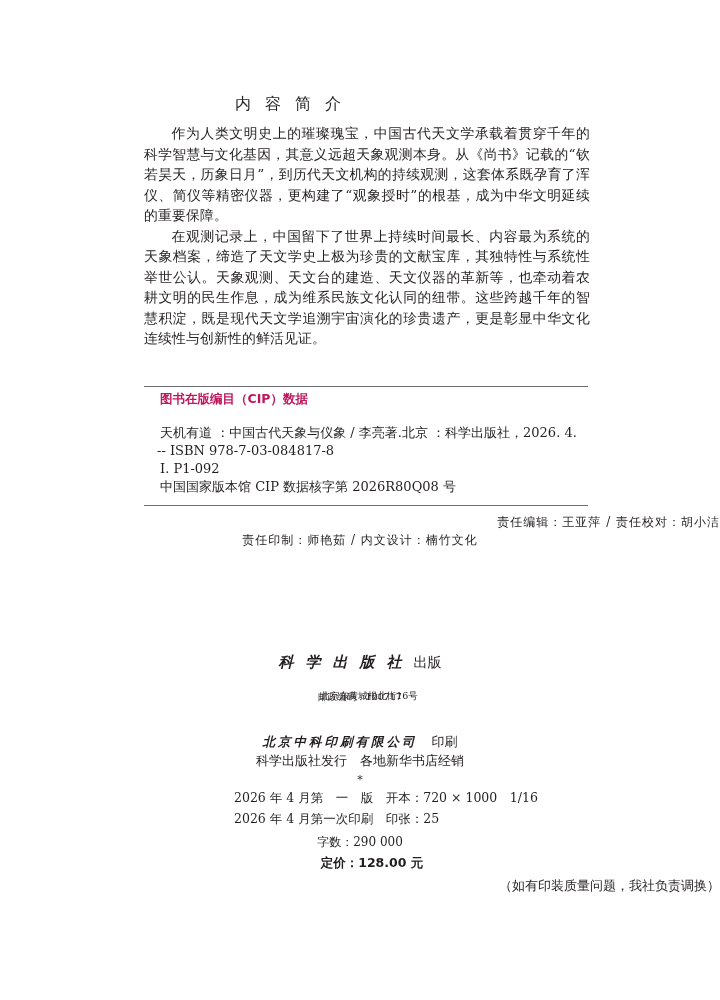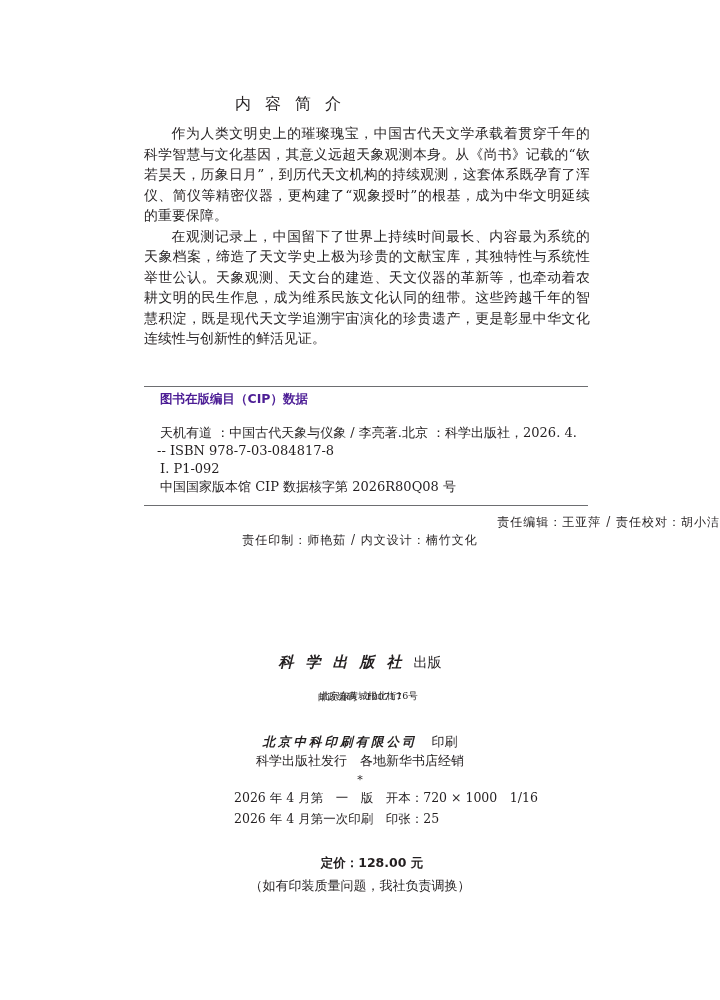--- a/index.html
+++ b/index.html
@@ -7,21 +7,21 @@
          font-family: "DejaVu Serif", "Liberation Serif", serif; color: #231f20; }
   .page { position: absolute; left: 0; top: 0; width: 720px; height: 1000px; }
   .title { position: absolute; top: 94px; left: 0; width: 576px; text-align: center;
            font-family: "DejaVu Sans", "Liberation Sans", sans-serif; font-size: 16px;
            letter-spacing: 14px; text-indent: 14px; color: #231f20; }
   .intro { position: absolute; left: 144px; top: 123px; width: 446px; }
   .intro p { margin: 0; font-size: 13.8px; line-height: 20.5px; text-align: justify;
              text-indent: 2em; letter-spacing: 0.2px; }
   .rule { position: absolute; left: 144px; width: 444px; height: 0; border-top: 1px solid #6d6e71; }
   .cip-head { position: absolute; left: 160px; top: 391px; font-family: "DejaVu Sans", "Liberation Sans", sans-serif;
-              font-size: 12.5px; font-weight: bold; color: #4c1d95; }
+              font-size: 12.5px; font-weight: bold; color: #be185d; }
   .cip-line { position: absolute; font-size: 13px; line-height: 18px; white-space: nowrap; }
   .staff { position: absolute; left: 0; width: 720px; text-align: center; font-size: 12px; letter-spacing: 1px;
            font-family: "DejaVu Serif", "Liberation Serif", serif; }
   .center { position: absolute; left: 0; width: 720px; text-align: center; white-space: nowrap; }
   .logo { font-family: "DejaVu Serif", "Liberation Serif", serif; font-weight: bold; font-style: italic;
           letter-spacing: 12px; font-size: 15px; }
   .plain { font-size: 13px; }
   .small { font-size: 9.5px; }
   .bold-sans { font-family: "DejaVu Sans", "Liberation Sans", sans-serif; font-weight: bold; font-size: 12.5px; padding-left: 12px; }
 </style>
@@ -56,16 +56,17 @@
 
   <div class="center" style="top:731px;">
     <span class="logo" style="font-size:12.5px; letter-spacing:3px;">北京中科印刷有限公司</span><span class="plain" style="margin-left:14px;">印刷</span>
   </div>
   <div class="center plain" style="top:752px;">科学出版社发行　各地新华书店经销</div>
   <div class="center plain" style="top:773px; font-size:11px;">*</div>
 
   <div class="plain" style="position:absolute; left:234px; top:790px; white-space:nowrap; font-size:12.5px;">2026 年 4 月第　一　版　开本：720 × 1000　1/16</div>
   <div class="plain" style="position:absolute; left:234px; top:811px; white-space:nowrap; font-size:12.5px;">2026 年 4 月第一次印刷　印张：25</div>
 
+  <div class="center plain" style="top:834px; font-size:12px;">字数：290 000</div>
   <div class="center bold-sans" style="top:855px;">定价：128.00 元</div>
-  <div class="center plain" style="top:877px; font-size:13px;">（如有印装质量问题，我社负责调换）</div>
+  <div class="center plain" style="top:877px; font-size:13px;text-align:right;">（如有印装质量问题，我社负责调换）</div>
 
 </div>
 
 </body></html>

